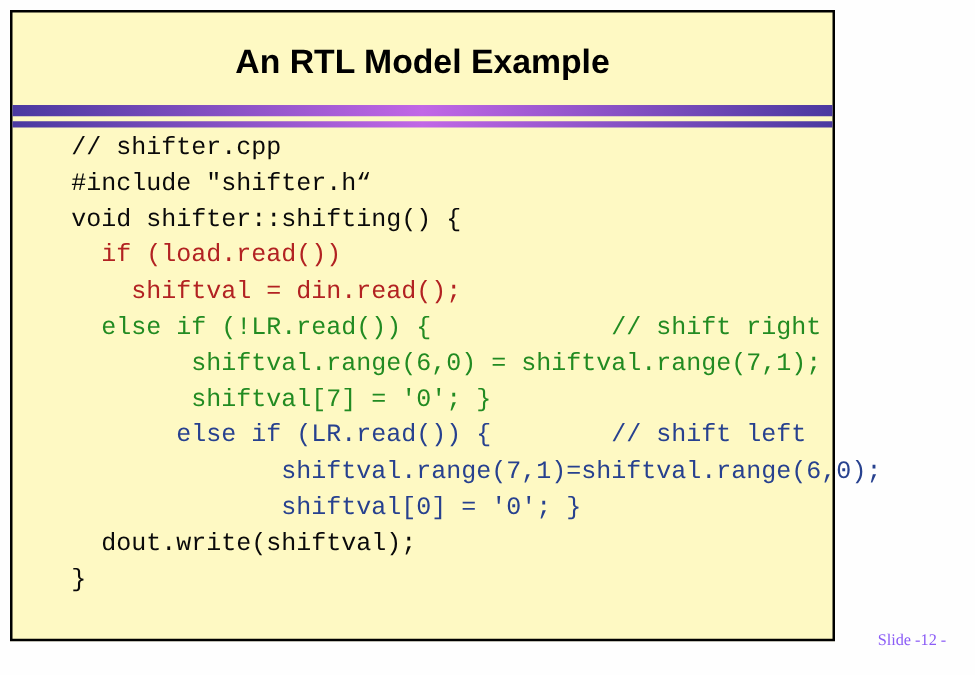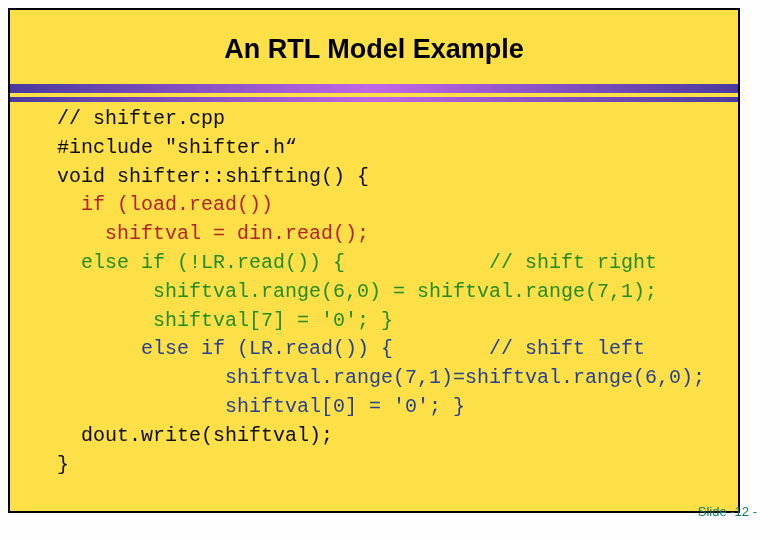--- a/index.html
+++ b/index.html
@@ -7,23 +7,23 @@
     width: 780px; height: 540px;
     background: #ffffff;
     font-family: "Liberation Sans", sans-serif;
     overflow: hidden;
   }
   .page { position: relative; width: 780px; height: 540px; background: #fefefe; }
 
   .slide-frame {
     position: absolute;
     left: 8px; top: 8px;
-    width: 732px; height: 505px;
+    width: 660px; height: 505px;
     border: 2px solid #000000;
-    background: #fde047;
+    background: #fef9c3;
   }
 
   .slide-title {
     position: absolute;
     top: 24px; left: 0; right: 0;
     text-align: center;
     font-size: 27px;
     font-weight: bold;
     color: #000000;
     letter-spacing: 0px;
@@ -43,21 +43,22 @@
     font-weight: normal;
     font-size: 20px;
     line-height: 28.8px;
     white-space: pre;
   }
 
   .slide-footer {
     position: absolute;
     top: 504px; right: 23px;
     font-size: 13px;
-    color: #0f766e;
+    color: #8b5cf6;
+    font-family: Liberation Serif, serif;
   }
 </style>
 </head>
 <body>
 
 <div class="page">
   <div class="slide-frame">
     <div class="slide-title">An RTL Model Example</div>
 
     <div class="divider-bar top" style="background: linear-gradient(to right, rgb(74, 57, 160), rgb(193, 103, 230) 50%, rgb(74, 57, 160));"></div>

